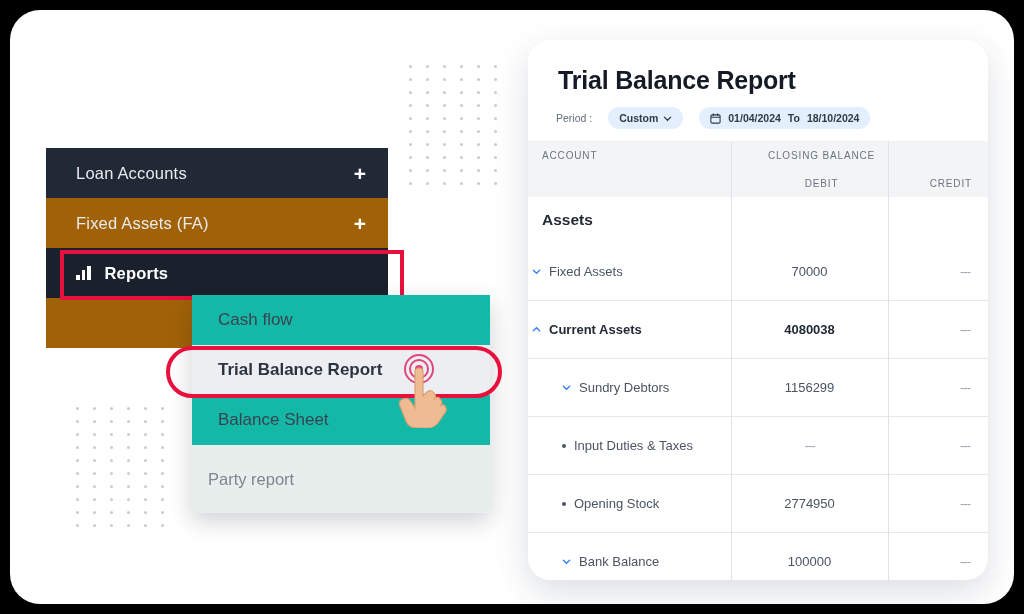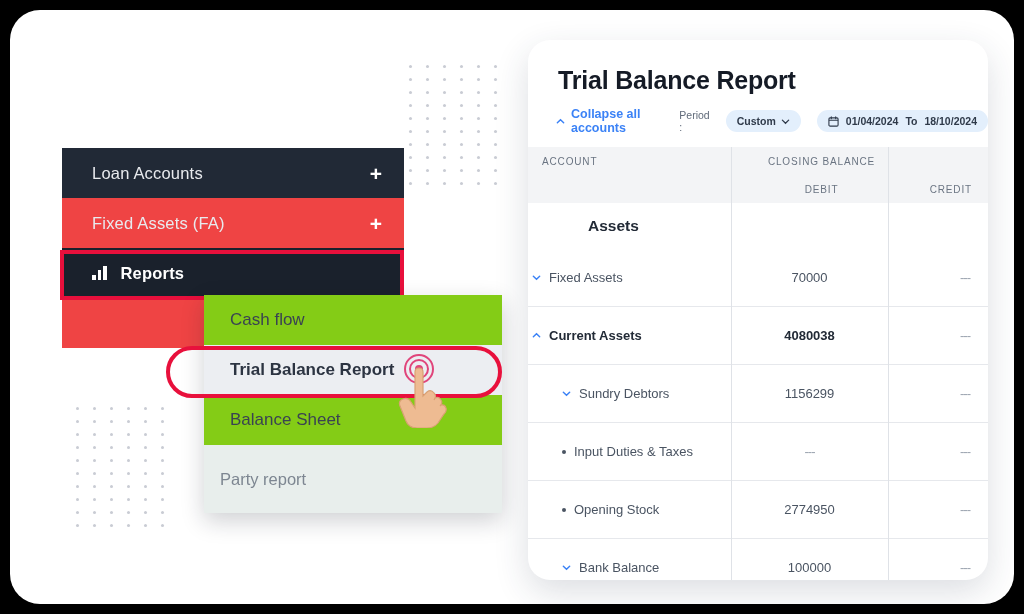--- a/index.html
+++ b/index.html
@@ -36,34 +36,34 @@
   }
   #dots-bottom {
     left: 66px; top: 397px;
     grid-template-columns: repeat(6, 17px);
     grid-template-rows: repeat(10, 13px);
   }
 
   
   #sidebar {
     position: absolute;
-    left: 52px; top: 138px;
+    left: 36px; top: 138px;
     width: 342px; height: 180px;
     background: #212936;
   }
   .nav-item {
     position: relative;
     height: 50px;
     display: flex;
     align-items: center;
     padding: 0 22px 0 30px;
     color: #e8eaee;
     font-size: 16.5px;
   }
-  .nav-item.shade { background: #ef4444; }
+  .nav-item.shade { background: #a16207; }
   .nav-item.dark  { background: #1a212c; }
   .nav-label { flex: 1; letter-spacing: .2px; }
   .nav-item.active .nav-label { font-weight: bold; color: #ffffff; }
   .plus-icon {
     font-size: 21px; font-weight: bold; color: #ffffff; line-height: 1;
   }
   .bars-icon { display: flex; align-items: flex-end; gap: 2px; margin-right: 14px; height: 14px; }
   .bars-icon i { display: block; width: 3.5px; background: #ffffff; }
   .bars-icon i:nth-child(1) { height: 5px; }
   .bars-icon i:nth-child(2) { height: 10px; }
@@ -75,23 +75,23 @@
     left: 50px; top: 240px;
     width: 344px; height: 50px;
     border: 4px solid #e8103c;
     pointer-events: none;
     z-index: 6;
   }
 
   
   #dropdown {
     position: absolute;
-    left: 194px; top: 285px;
+    left: 182px; top: 285px;
     width: 298px; height: 218px;
-    background: #84cc16;
+    background: #14b8a6;
     box-shadow: 0 8px 22px rgba(20,25,40,.20);
     z-index: 7;
   }
   .menu-item {
     height: 50px;
     display: flex; align-items: center;
     padding-left: 26px;
     font-size: 17px;
     color: #3a4352;
   }
@@ -185,21 +185,21 @@
 
   #tbody { position: relative; }
   .trow {
     display: flex; align-items: center;
     height: 58px;
     border-bottom: 1px solid #e6e8ec;
     color: #4a5462;
     font-size: 13px;
     position: relative;
   }
-  .trow.group { border-bottom: none; height: 46px; padding-left: 46px; }
+  .trow.group { border-bottom: none; height: 46px; }
   .trow.group .t-account {
     font-size: 15.5px; font-weight: bold; color: #222a36;
     padding-left: 14px;
   }
   .t-account { width: 203px; display: flex; align-items: center; gap: 8px; padding-left: 4px; }
   .t-account.indent2 { padding-left: 34px; }
   .t-debit  { width: 157px; text-align: center; }
   .t-credit { width: 100px; text-align: right; padding-right: 18px; }
   .trow.bold .t-account span, .trow.bold .t-debit { font-weight: bold; color: #222a36; }
   .bullet { width: 4px; height: 4px; border-radius: 50%; background: #4a5462; flex: 0 0 auto; }
@@ -387,26 +387,20 @@
              l-6 9 q-4 5 -11 5 l-10 0 q-8 0 -11 -7 l-6 -15 q-2 -5 3 -7
              q5 -2 8 3 l4 6 Z" fill="#eebb92" stroke="#d9a173" stroke-width="1.2"></path>
   </svg>
 
   <div id="card">
 
     <div id="card-title">Trial Balance Report</div>
 
     <div id="toolbar">
 
-      <div id="collapse-link">
-        <svg class="chev" viewBox="0 0 10 10">
-          <path d="M1.5 6.5 L5 3 L8.5 6.5" fill="none" stroke="#3b82f6" stroke-width="1.6" stroke-linecap="round"></path>
-        </svg>
-        <span>Collapse all accounts</span>
-      </div>
 
       <span id="period-label">Period :</span>
 
       <div class="pill">
         <span>Custom</span>
         <svg class="chev" viewBox="0 0 10 10">
           <path d="M1.5 3.5 L5 7 L8.5 3.5" fill="none" stroke="#2f3a4a" stroke-width="1.4" stroke-linecap="round"></path>
         </svg>
       </div>
 

